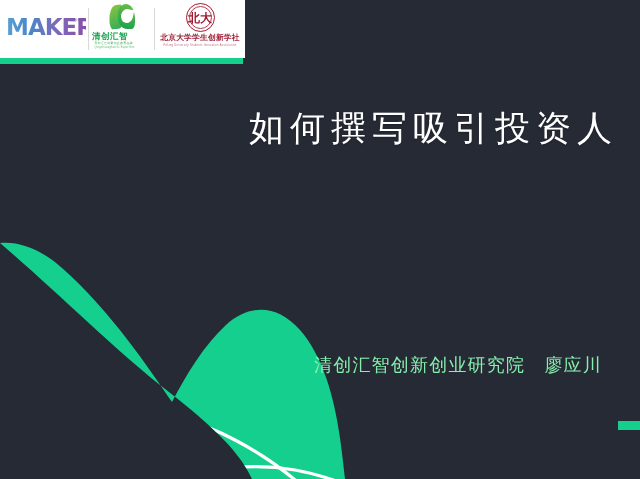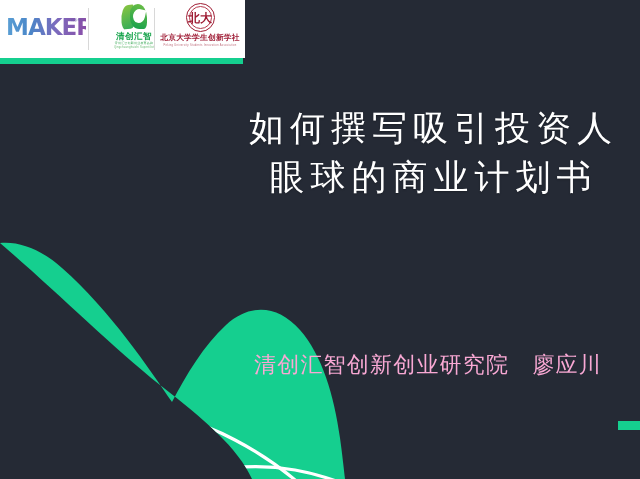--- a/index.html
+++ b/index.html
@@ -87,25 +87,24 @@
     position: absolute;
     top: 8px;
     width: 1px;
     height: 42px;
     background: #d8d8d8;
   }
 
   
   .logo-qc {
     position: absolute;
-    left: 104px;
+    left: 92px;
     top: 4px;
     width: 60px;
     height: 52px;
-    text-align: center;
   }
   .qc-mark {
     position: relative;
     width: 26px;
     height: 26px;
     margin: 0 auto 1px auto;
   }
   .qc-mark .leaf-a {
     position: absolute;
     left: 0; top: 1px;
@@ -245,22 +244,22 @@
     white-space: nowrap;
     text-shadow: 0 1px 2px rgba(0,0,0,0.25);
   }
 
   
   .byline {
     position: absolute;
     right: 38px;
     top: 352px;
     z-index: 5;
-    color: #f9a8d4;
-    font-size: 22px;
+    color: #86efac;
+    font-size: 18px;
     line-height: 26px;
     letter-spacing: 1.2px;
     white-space: nowrap;
   }
 </style>
 </head>
 <body>
 
 <div class="slide">
 
@@ -337,18 +336,17 @@
         <div class="pku-glyph">北大</div>
       </div>
       <div class="pku-cn">北京大学学生创新学社</div>
       <div class="pku-en">Peking University Students Innovation Association</div>
     </div>
 
   </div>
 
   <div class="title-block">
     <div class="title-line">如何撰写吸引投资人</div>
-    <div class="title-line">眼球的商业计划书</div>
   </div>
 
   <div class="byline">清创汇智创新创业研究院　廖应川</div>
 
 </div>
 
 </body></html>

